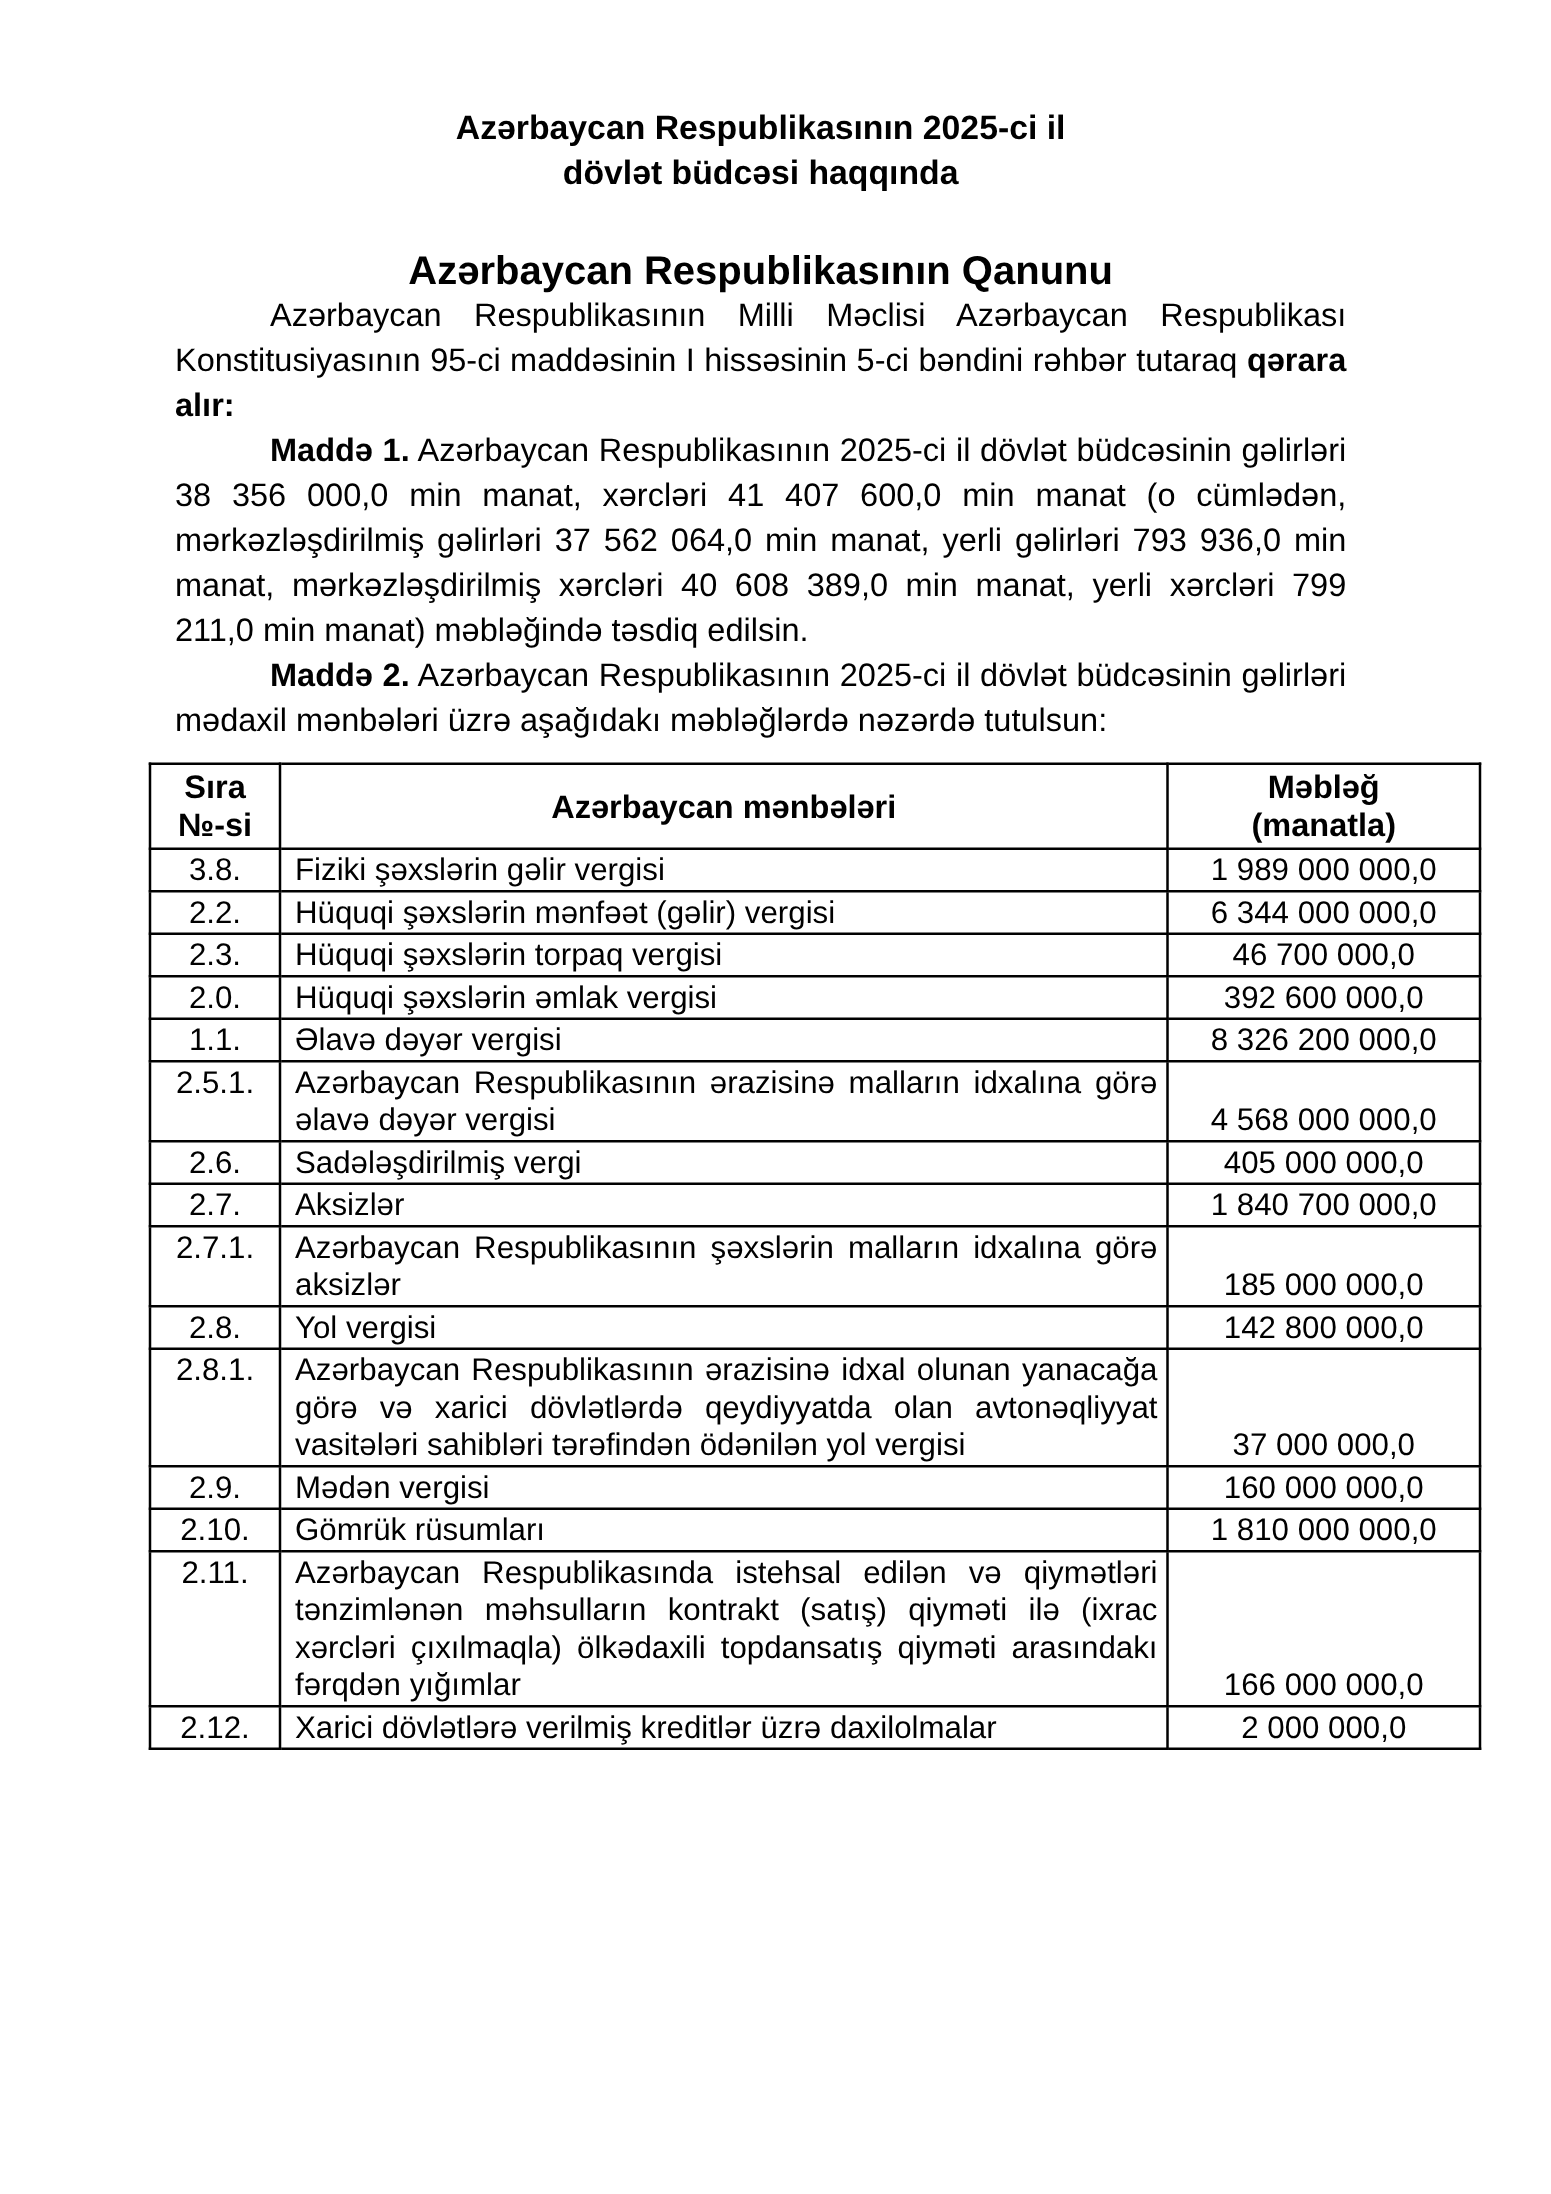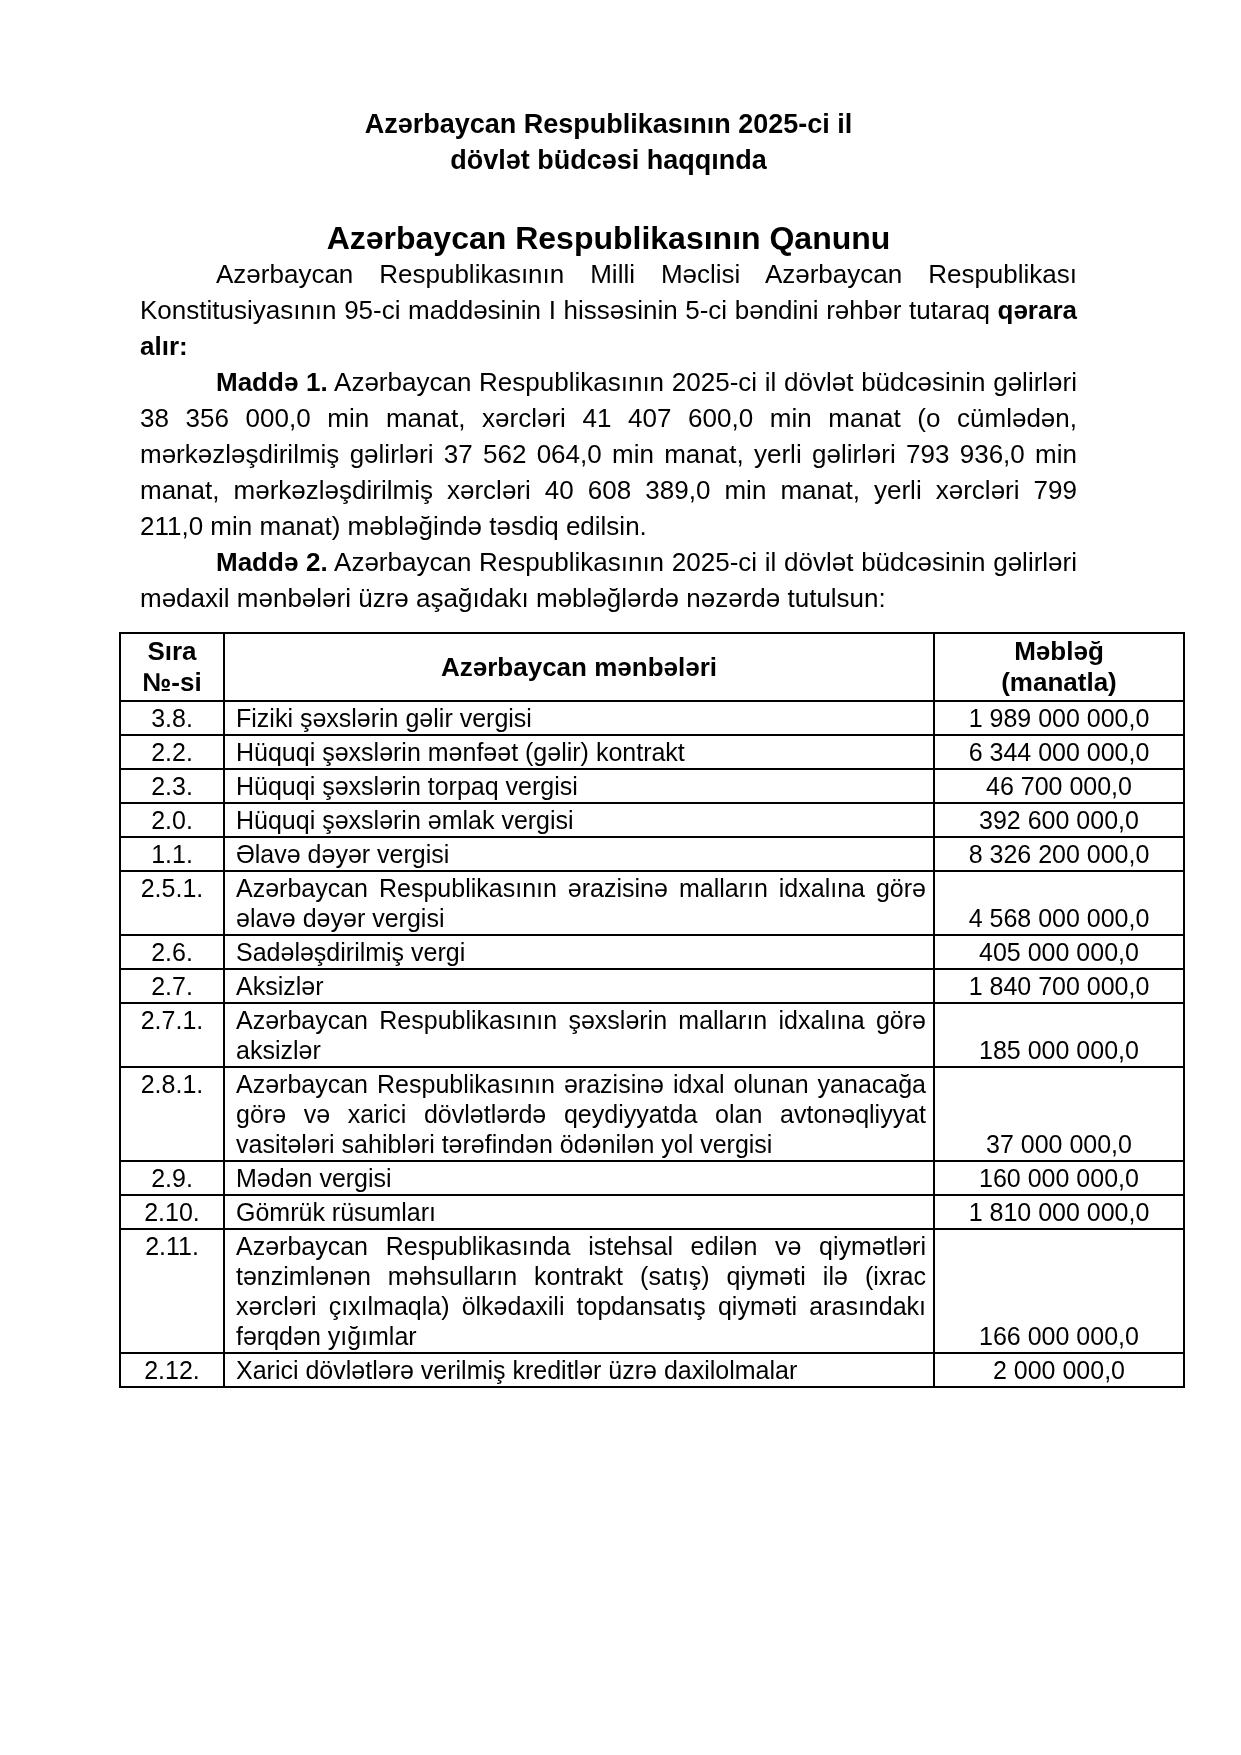--- a/index.html
+++ b/index.html
@@ -10,21 +10,21 @@
   .page {
     position: relative;
     width: 1208px;
     height: 1755px;
     background: #ffffff;
     color: #000000;
     font-family: "Liberation Sans", "DejaVu Sans", sans-serif;
     font-size: 26px;
     overflow: hidden;
     box-sizing: border-box;
-    padding: 106px 131px 0 140px;
+    padding: 84px 131px 0 140px;
   }
   .doc-title {
     text-align: center;
     font-weight: bold;
     font-size: 27px;
     line-height: 36px;
   }
   .doc-subtitle {
     text-align: center;
     font-weight: bold;
@@ -112,21 +112,21 @@
       </tr>
     </thead>
     <tbody>
       <tr>
         <td class="cell-no">3.8.</td>
         <td class="cell-src">Fiziki şəxslərin gəlir vergisi</td>
         <td class="cell-amt">1 989 000 000,0</td>
       </tr>
       <tr>
         <td class="cell-no">2.2.</td>
-        <td class="cell-src">Hüquqi şəxslərin mənfəət (gəlir) kontrakt</td>
+        <td class="cell-src">Hüquqi şəxslərin mənfəət (gəlir) vergisi</td>
         <td class="cell-amt">6 344 000 000,0</td>
       </tr>
       <tr>
         <td class="cell-no">2.3.</td>
         <td class="cell-src">Hüquqi şəxslərin torpaq vergisi</td>
         <td class="cell-amt">46 700 000,0</td>
       </tr>
       <tr>
         <td class="cell-no">2.0.</td>
         <td class="cell-src">Hüquqi şəxslərin əmlak vergisi</td>
@@ -151,20 +151,25 @@
         <td class="cell-no">2.7.</td>
         <td class="cell-src">Aksizlər</td>
         <td class="cell-amt">1 840 700 000,0</td>
       </tr>
       <tr>
         <td class="cell-no">2.7.1.</td>
         <td class="cell-src">Azərbaycan Respublikasının şəxslərin malların idxalına görə aksizlər</td>
         <td class="cell-amt">185 000 000,0</td>
       </tr>
       <tr>
+        <td class="cell-no">2.8.</td>
+        <td class="cell-src">Yol vergisi</td>
+        <td class="cell-amt">142 800 000,0</td>
+      </tr>
+      <tr>
         <td class="cell-no">2.8.1.</td>
         <td class="cell-src">Azərbaycan Respublikasının ərazisinə idxal olunan yanacağa görə və xarici dövlətlərdə qeydiyyatda olan avtonəqliyyat vasitələri sahibləri tərəfindən ödənilən yol vergisi</td>
         <td class="cell-amt">37 000 000,0</td>
       </tr>
       <tr>
         <td class="cell-no">2.9.</td>
         <td class="cell-src">Mədən vergisi</td>
         <td class="cell-amt">160 000 000,0</td>
       </tr>
       <tr>

